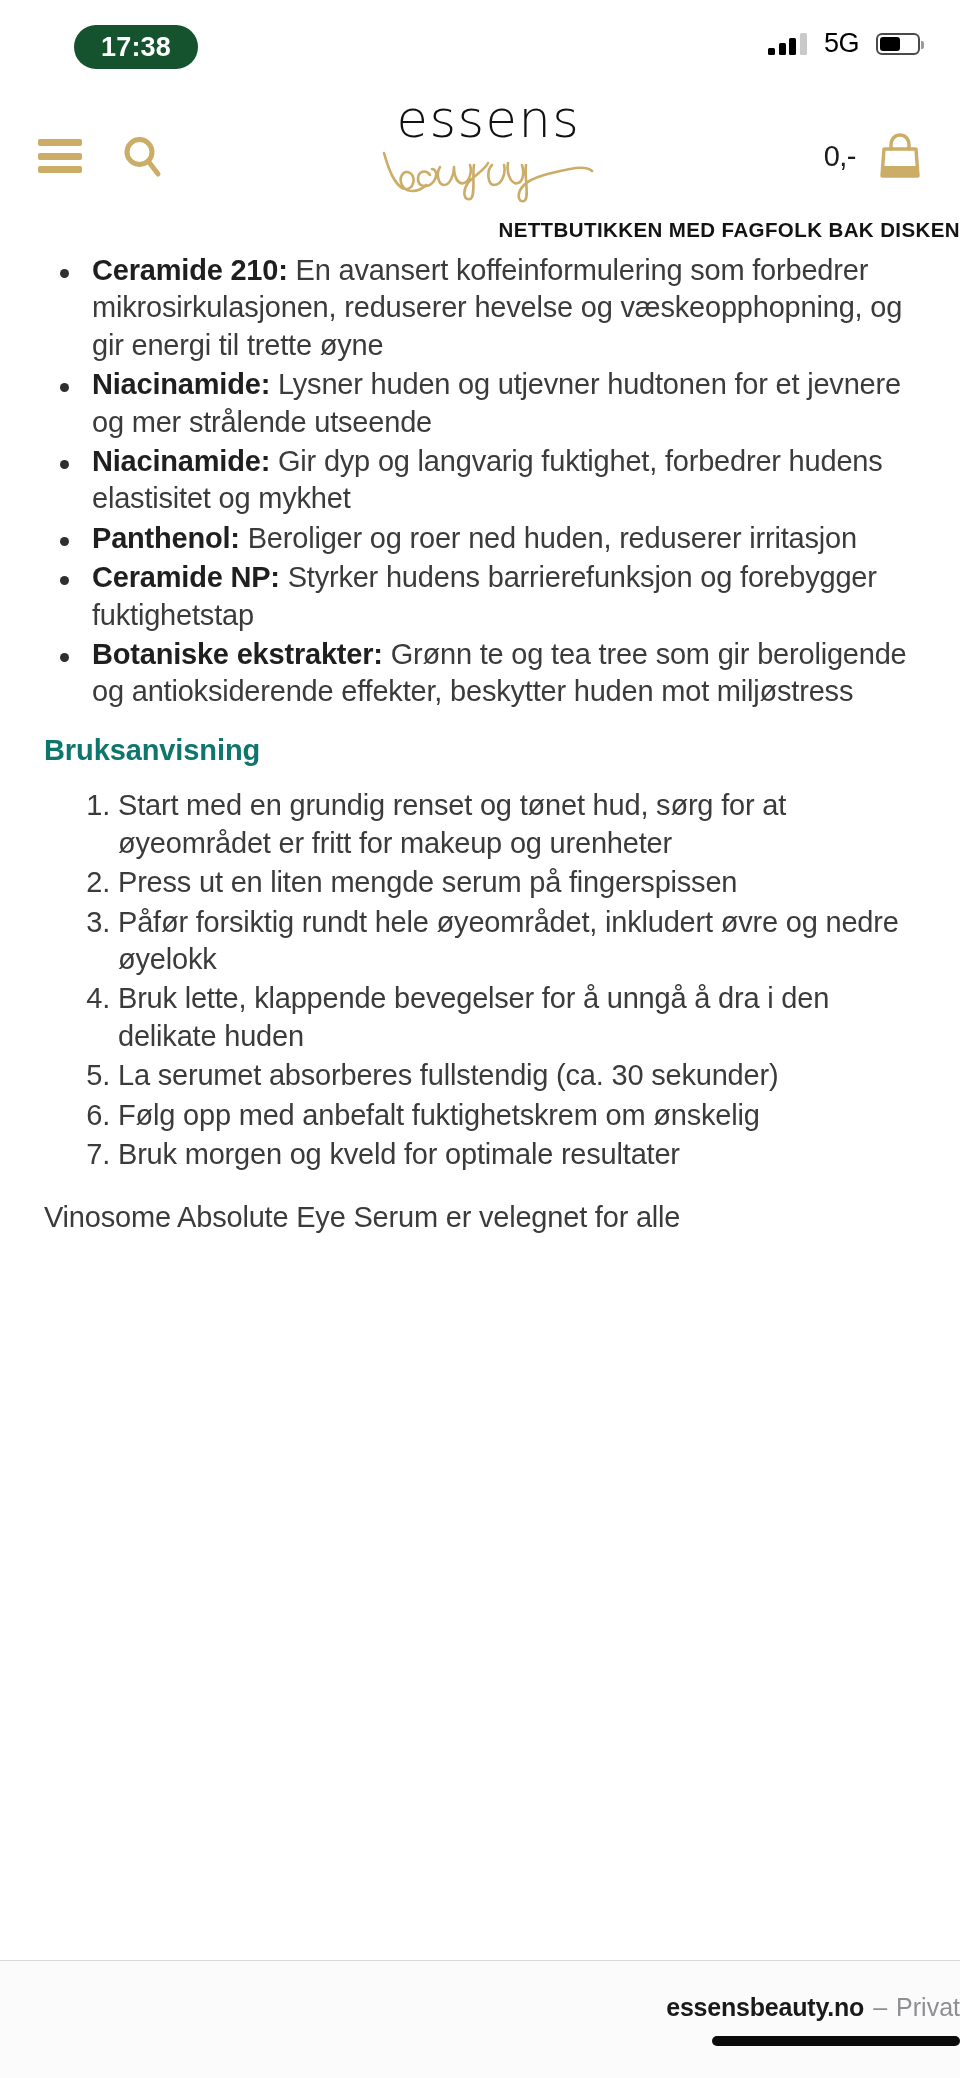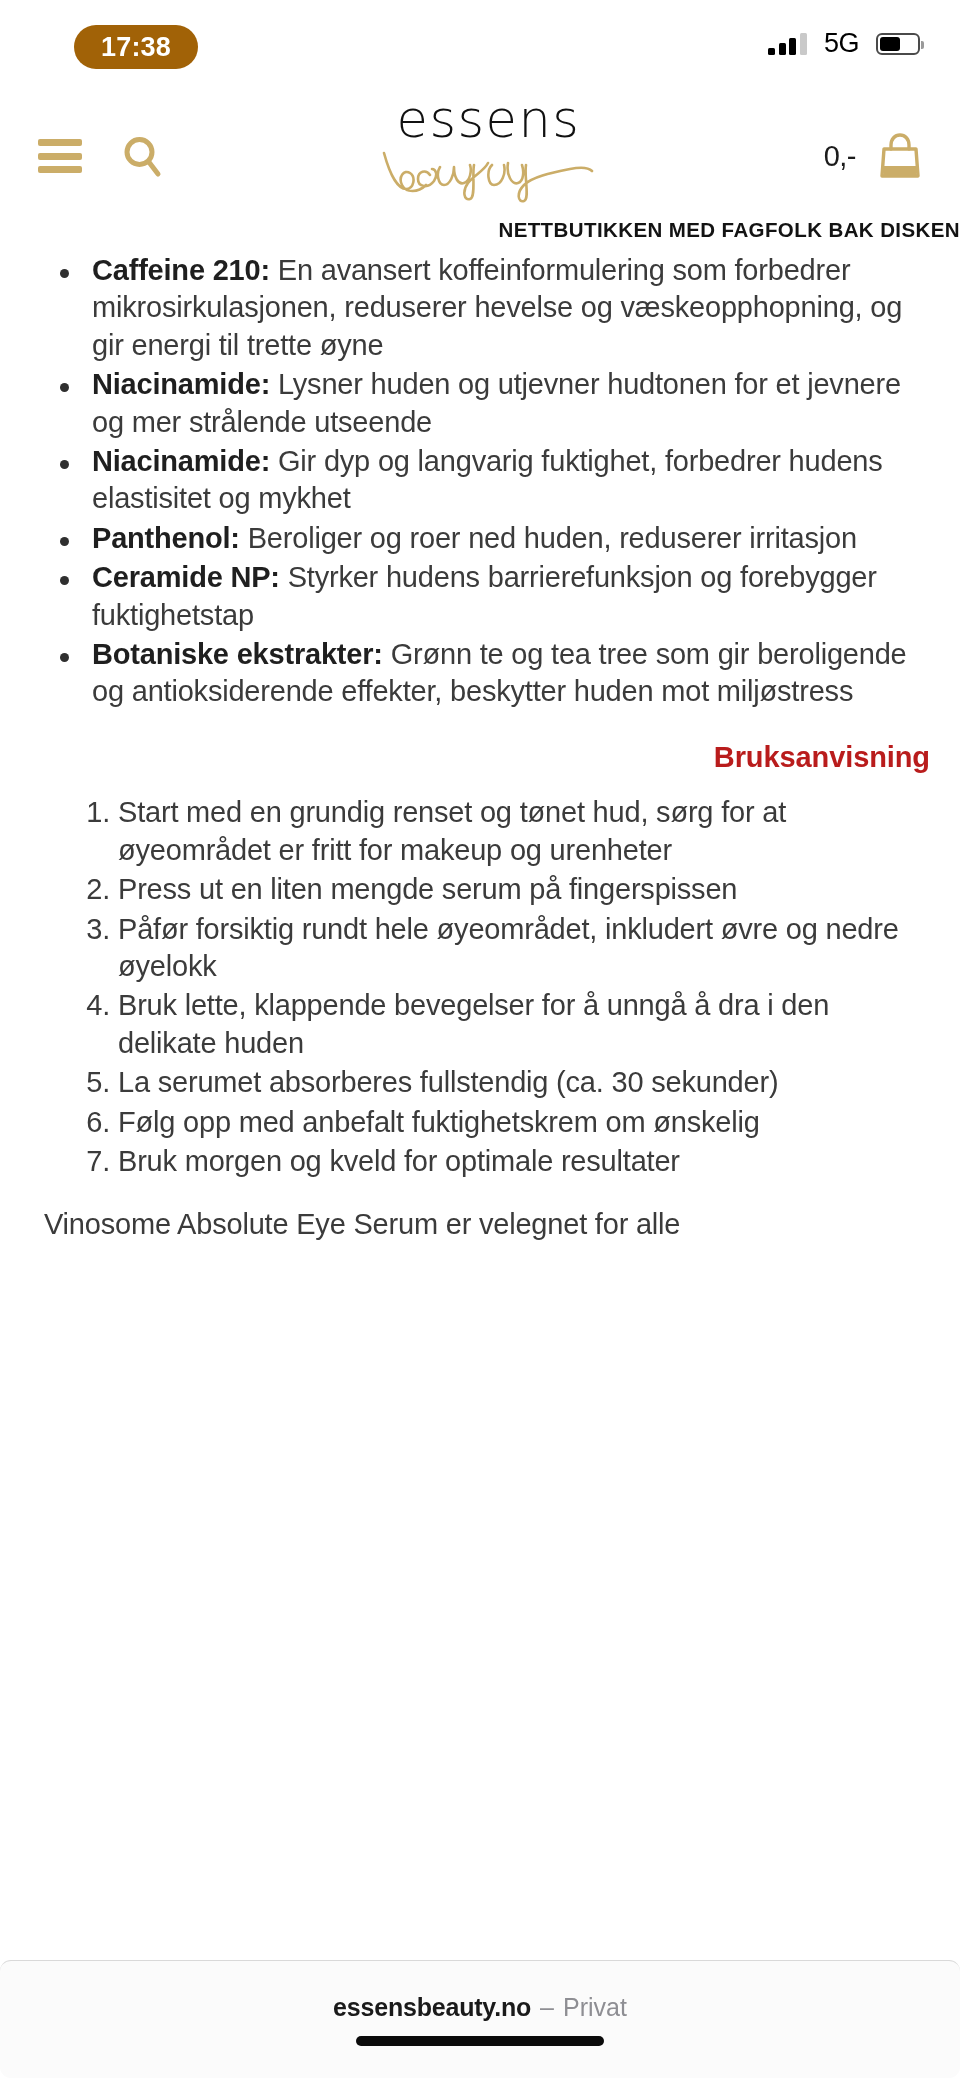--- a/index.html
+++ b/index.html
@@ -29,21 +29,21 @@
     width: 100%;
   }
   .time-pill {
     position: absolute;
     left: 74px;
     top: 25px;
     height: 44px;
     min-width: 124px;
     padding: 0 22px;
     border-radius: 22px;
-    background: #a16207;
+    background: #14532d;
     color: #ffffff;
     font-size: 27px;
     font-weight: 600;
     letter-spacing: 0.2px;
     display: flex;
     align-items: center;
     justify-content: center;
   }
   .status-right {
     position: absolute;
@@ -188,24 +188,23 @@
     width: 9px;
     height: 9px;
     border-radius: 50%;
     background: #2f2f2f;
   }
   .ing-name { font-weight: 700; color: #1f1f1f; }
 
   h2.section-title {
     font-size: 29px;
     font-weight: 700;
-    color: #b91c1c;
+    color: #0f766e;
     letter-spacing: -0.1px;
-    margin: 28px 0 18px 0;
-    text-align: right;
+    margin: 21px 0 18px 0;
   }
 
   ol.steps {
     list-style: none;
     counter-reset: step;
     margin: 16px;
     padding: 0;
   }
   ol.steps > li {
     counter-increment: step;
@@ -228,24 +227,23 @@
     color: #3b3b3b;
   }
 
   
   .safari-bar {
     flex: 0 0 118px;
     border-top: 1px solid #d9d9d9;
     background: #fbfbfb;
     display: flex;
     flex-direction: column;
-    align-items: center;
+    align-items: flex-end;
     justify-content: center;
     gap: 14px;
-    border-radius: 11px;
   }
   .url-row {
     display: flex;
     align-items: baseline;
     gap: 9px;
     font-size: 25px;
   }
   .url-domain { color: #1a1a1a; font-weight: 600; letter-spacing: -0.2px; }
   .url-private { color: #8e8e93; font-weight: 400; }
   .home-indicator {
@@ -319,21 +317,21 @@
       </div>
     </div>
   </div>
 
   <div class="tagline">NETTBUTIKKEN MED FAGFOLK BAK DISKEN</div>
 
   <div class="content">
 
     <ul class="ingredients">
       <li>
-        <span class="ing-name">Caffeine 210:</span><span> En avansert koffeinformulering som forbedrer mikrosirkulasjonen, reduserer hevelse og væskeopphopning, og gir energi til trette øyne</span>
+        <span class="ing-name">Ceramide 210:</span><span> En avansert koffeinformulering som forbedrer mikrosirkulasjonen, reduserer hevelse og væskeopphopning, og gir energi til trette øyne</span>
       </li>
       <li>
         <span class="ing-name">Niacinamide:</span><span> Lysner huden og utjevner hudtonen for et jevnere og mer strålende utseende</span>
       </li>
       <li>
         <span class="ing-name">Niacinamide:</span><span> Gir dyp og langvarig fuktighet, forbedrer hudens elastisitet og mykhet</span>
       </li>
       <li>
         <span class="ing-name">Panthenol:</span><span> Beroliger og roer ned huden, reduserer irritasjon</span>
       </li>

